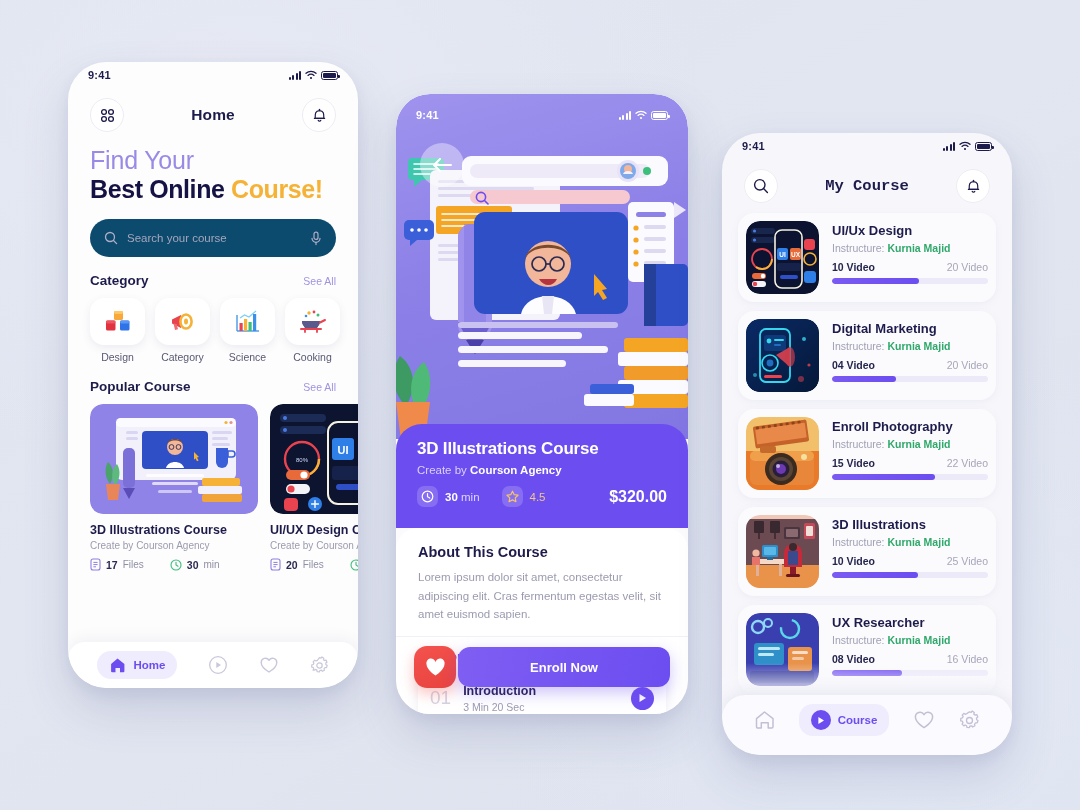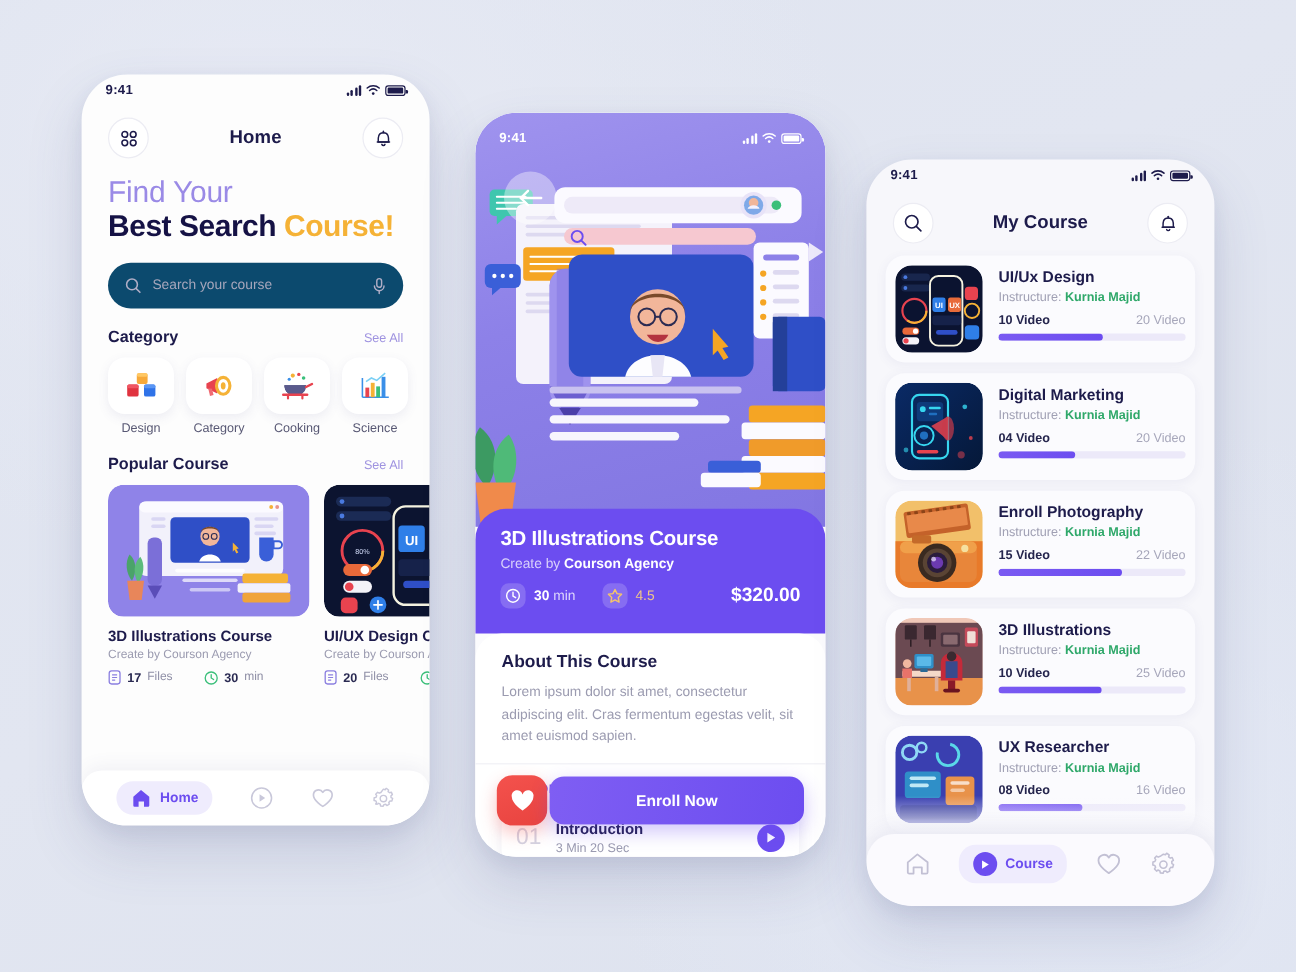--- a/index.html
+++ b/index.html
@@ -107,21 +107,21 @@
      display:flex; align-items:center; justify-content:center; }
   .cta { position:absolute; left:18px; right:18px; bottom:26px; display:flex; align-items:center; gap:2px; }
   .fav { width:42px; height:42px; border-radius:13px; background:linear-gradient(160deg,#f4524d,#e8433f);
      display:flex; align-items:center; justify-content:center; box-shadow:0 6px 14px rgba(240,80,75,.33); }
   .enroll { flex:1; height:40px; border-radius:12px; background:linear-gradient(100deg,#7f5ef3,#6c4df0);
      color:#fff; font-size:13px; font-weight:bold; display:flex; align-items:center; justify-content:center;
      box-shadow:0 6px 16px rgba(108,77,240,.33); }
 
   
   .p3-head { display:flex; align-items:center; justify-content:space-between; padding:10px 22px 4px; }
-  .p3-title { font-size:15.5px; font-weight:bold; color:#1d1b4b; }
+  .p3-title { font-size:15.5px; font-weight:bold; color:#1d1b4b;font-family:Liberation Mono, monospace; }
   .mc-list { padding:6px 16px 0; }
   .mc { display:flex; gap:13px; background:#fbfbfe; border-radius:16px; padding:8px;
      margin-bottom:9px; box-shadow:0 2px 9px rgba(90,90,150,.07); }
   .mc-thumb { width:73px; height:73px; border-radius:14px; flex:0 0 auto; overflow:hidden; position:relative; }
   .mc-body { flex:1; padding-top:2px; min-width:0; }
   .mc-name { font-size:13px; font-weight:bold; color:#1d1b4b; }
   .mc-ins { font-size:10.5px; color:#a0a0b4; margin-top:4px; }
   .mc-ins b { color:#2fa86a; font-weight:bold; }
   .mc-counts { display:flex; justify-content:space-between; margin-top:7px; }
   .mc-c1 { font-size:10.5px; font-weight:bold; color:#25254d; }
@@ -177,21 +177,21 @@
           <path d="M3.2 11.3c0-3.6-.4-7.6 4.3-7.6s4.3 4 4.3 7.6z" fill="none" stroke="#1d1b4b" stroke-width="1.2" stroke-linejoin="round"></path>
           <path d="M2.4 11.4h10.2" stroke="#1d1b4b" stroke-width="1.2" stroke-linecap="round"></path>
           <path d="M6.2 13.3a1.4 1.4 0 0 0 2.6 0" stroke="#1d1b4b" stroke-width="1.2" fill="none" stroke-linecap="round"></path>
           <path d="M7.5 3.7V2.3" stroke="#1d1b4b" stroke-width="1.2" stroke-linecap="round"></path>
         </svg>
       </div>
     </div>
 
     <div class="hero">
       <div class="hero-l1">Find Your</div>
-      <div class="hero-l2"><span>Best Search</span> <em>Course!</em></div>
+      <div class="hero-l2"><span>Best Online</span> <em>Course!</em></div>
     </div>
 
     <div class="search">
       <svg width="14" height="14" viewBox="0 0 14 14">
             <circle cx="6" cy="6" r="4.5" fill="none" stroke="#b0aec6" stroke-width="1.3"></circle>
             <path d="M9.5 9.5 12.6 12.6" stroke="#b0aec6" stroke-width="1.3" stroke-linecap="round"></path>
           </svg>
       <div class="ph">Search your course</div>
       <svg width="12" height="15" viewBox="0 0 12 15">
             <rect x="4" y="1.2" width="4" height="7.2" rx="2" fill="none" stroke="#b0aec6" stroke-width="1.2"></rect>
@@ -222,50 +222,50 @@
       <div class="cat">
         <div class="cat-tile">
           <svg width="30" height="26" viewBox="0 0 30 26">
             <path d="M4 10.5 13 6v13l-9-4.5z" fill="#e8434f"></path>
             <path d="M5.5 14.5 7 21l3-.8-1.4-5.3z" fill="#f06a72"></path>
             <ellipse cx="18" cy="12.5" rx="5.6" ry="7" fill="none" stroke="#f5b236" stroke-width="2.6"></ellipse>
             <ellipse cx="18" cy="12.5" rx="2" ry="3" fill="#f5b236"></ellipse>
           </svg>
         </div>
         <div class="cat-lbl">Category</div>
+      </div>
+      <div class="cat">
+        <div class="cat-tile">
+          <svg width="28" height="26" viewBox="0 0 28 26">
+            <path d="M3 22V6" stroke="#3a8fe8" stroke-width="1.3"></path>
+                <path d="M3 22h22" stroke="#3a8fe8" stroke-width="1.3"></path>
+            <rect x="5.5" y="14" width="3.2" height="8" fill="#e8434f"></rect>
+            <rect x="10" y="10" width="3.2" height="12" fill="#f5b236"></rect>
+            <rect x="14.5" y="13" width="3.2" height="9" fill="#3bbf7a"></rect>
+            <rect x="19" y="5" width="3.2" height="17" fill="#3a8fe8"></rect>
+            <path d="M6 9 10.5 6 15 8 22 2" stroke="#7bd0f5" stroke-width="1.3" fill="none"></path>
+          </svg>
+        </div>
+        <div class="cat-lbl">Science</div>
       </div>
       <div class="cat">
         <div class="cat-tile">
           <svg width="30" height="26" viewBox="0 0 30 26">
             <circle cx="11" cy="4" r="1.7" fill="#f5b236"></circle>
                 <circle cx="16" cy="3" r="1.4" fill="#e8434f"></circle>
             <circle cx="20" cy="6" r="1.5" fill="#3bbf7a"></circle>
                 <circle cx="8" cy="7" r="1.3" fill="#3a8fe8"></circle>
             <path d="M4 12h18a9 9 0 0 1-18 0z" fill="#3a3a68"></path>
             <path d="M4 12h18a9 9 0 0 1-18 0z" fill="#5a5a8c"></path>
             <path d="M22 13.5 27 11" stroke="#e8434f" stroke-width="2" stroke-linecap="round"></path>
             <path d="M3 20h20" stroke="#e8434f" stroke-width="2" stroke-linecap="round"></path>
             <path d="M7 20v3M19 20v3" stroke="#e8434f" stroke-width="1.8" stroke-linecap="round"></path>
           </svg>
         </div>
         <div class="cat-lbl">Cooking</div>
-      </div>
-      <div class="cat">
-        <div class="cat-tile">
-          <svg width="28" height="26" viewBox="0 0 28 26">
-            <path d="M3 22V6" stroke="#3a8fe8" stroke-width="1.3"></path>
-                <path d="M3 22h22" stroke="#3a8fe8" stroke-width="1.3"></path>
-            <rect x="5.5" y="14" width="3.2" height="8" fill="#e8434f"></rect>
-            <rect x="10" y="10" width="3.2" height="12" fill="#f5b236"></rect>
-            <rect x="14.5" y="13" width="3.2" height="9" fill="#3bbf7a"></rect>
-            <rect x="19" y="5" width="3.2" height="17" fill="#3a8fe8"></rect>
-            <path d="M6 9 10.5 6 15 8 22 2" stroke="#7bd0f5" stroke-width="1.3" fill="none"></path>
-          </svg>
-        </div>
-        <div class="cat-lbl">Science</div>
       </div>
     </div>
 
     <div class="sec-head">
       <div class="sec-title">Popular Course</div>
       <div class="see-all">See All</div>
     </div>
 
     <div class="courses">
       <div class="course-card">

